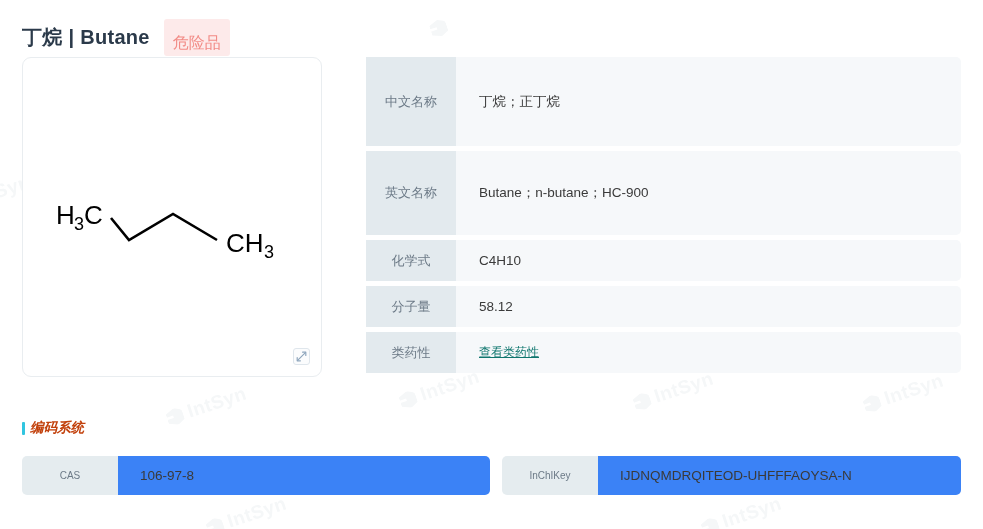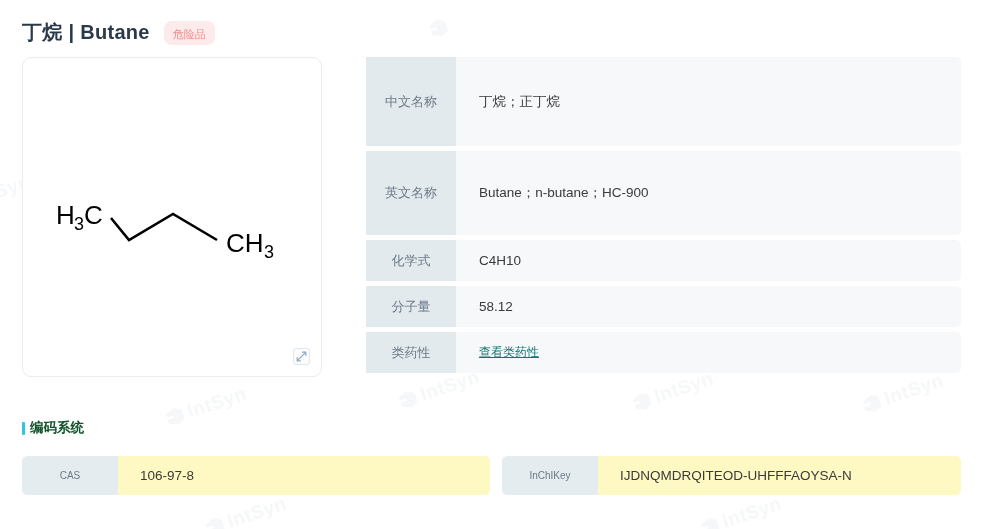--- a/index.html
+++ b/index.html
@@ -59,23 +59,23 @@
   .title-text {
     font-size: 20px;
     font-weight: 700;
     color: #2b3a4a;
     letter-spacing: 0.3px;
     white-space: nowrap;
   }
   .hazard-badge {
     background: #fdeaea;
     color: #f28b86;
-    font-size: 11px;
-    padding: 8px 9px 5px 9px;
-    border-radius: 8px;
+    font-size: 16px;
+    padding: 16px 9px 5px 9px;
+    border-radius: 3px;
     white-space: nowrap;
     line-height: 1;
   }
 
   
   .structure-card {
     position: absolute;
     left: 22px;
     top: 57px;
     width: 300px;
@@ -162,21 +162,22 @@
   }
   .section-bar {
     width: 3px;
     height: 13px;
     background: #31c5e0;
     border-radius: 1px;
   }
   .section-title {
     font-size: 13.5px;
     font-weight: 700;
-    color: #14532d;
+    color: #c2410c;
+    font-style: italic;
   }
   .code-row {
     position: absolute;
     top: 456px;
     display: flex;
     height: 39px;
     border-radius: 5px;
     overflow: hidden;
   }
   .code-row.cas { left: 22px; width: 468px; }
@@ -187,21 +188,21 @@
     font-size: 10px;
     display: flex;
     align-items: center;
     justify-content: center;
     box-sizing: border-box;
   }
   .code-row.cas .code-label { width: 96px; flex: 0 0 96px; }
   .code-row.inchikey .code-label { width: 96px; flex: 0 0 96px; }
   .code-value {
     flex: 1;
-    background: #fef9c3;
+    background: #3b82f6;
     color: #3a3a3a;
     font-size: 13.5px;
     display: flex;
     align-items: center;
     padding-left: 22px;
     box-sizing: border-box;
   }
 </style>
 </head>
 <body>

